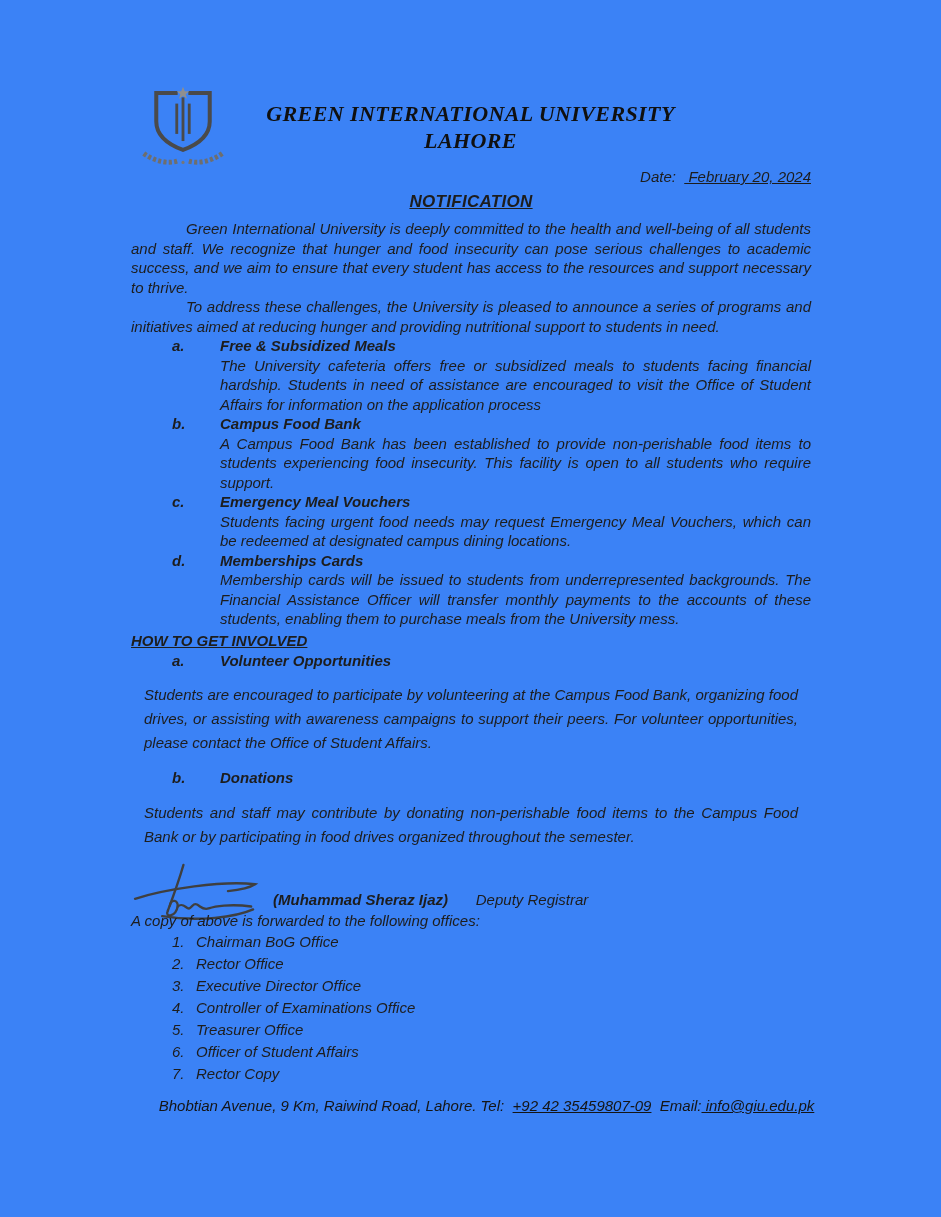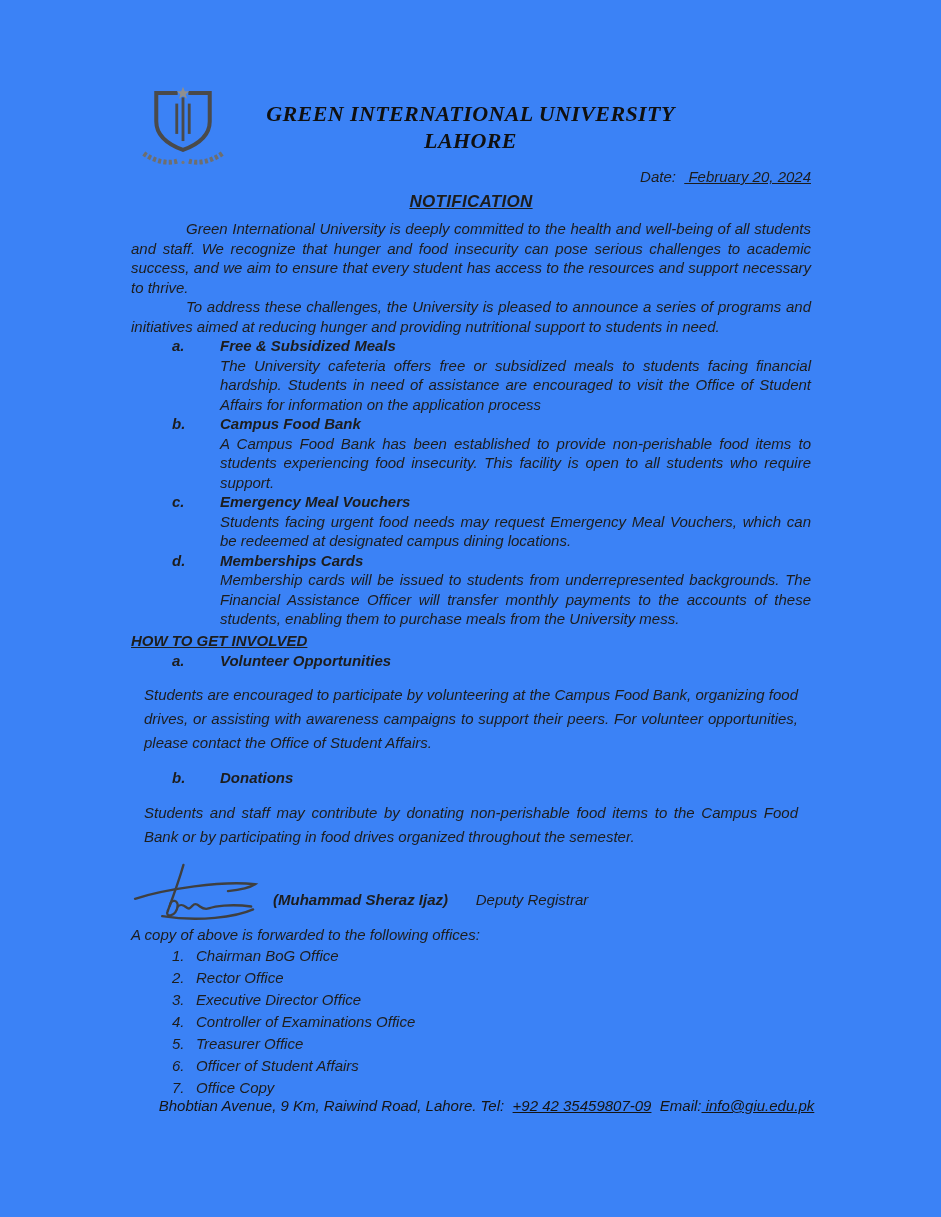--- a/index.html
+++ b/index.html
@@ -44,21 +44,21 @@
   .item-body { flex:1;margin-left:20px; }
   .item-title { font-weight:bold; }
   .item-text { text-align:justify; }
   .flow-para { margin:13px; text-align:justify; line-height:24px; }
   
   .signature { margin-top:12px; display:flex; flex-direction:row; align-items:flex-end; }
   .sig-scribble { width:132px; height:60px; margin-right:10px; margin-bottom:-12px; }
   .sig-name { font-weight:bold; line-height:21px; }
   .sig-title { width:168px; text-align:center; line-height:21px; }
   
-  .dist-intro { margin-top:14px; line-height:21px; }
+  .dist-intro { margin-top:0; line-height:21px; }
   .dist-item { display:flex; line-height:22px; }
   .dist-item .num { flex:0 0 24px; margin-left:41px; }
   
   .footer {
     position:absolute; left:0; top:1096px; width:941px;
     text-align:center; line-height:20px; color:#151515;padding-left:16px;
   }
   .footer span { white-space:pre; }
 </style>
 </head>
@@ -177,20 +177,20 @@
     <div class="dist-item">
       <div class="num">5.</div>
       <div>Treasurer Office</div>
     </div>
     <div class="dist-item">
       <div class="num">6.</div>
       <div>Officer of Student Affairs</div>
     </div>
     <div class="dist-item">
       <div class="num">7.</div>
-      <div>Office Copy</div>
+      <div>Rector Copy</div>
     </div>
 
   </div>
 
   <div class="footer"><span>Bhobtian Avenue, 9 Km, Raiwind Road, Lahore. Tel:  </span><span class="u">+92 42 35459807-09</span><span>  Email:</span><span class="u"> info@giu.edu.pk</span></div>
 
 </div>
 
 </body></html>

